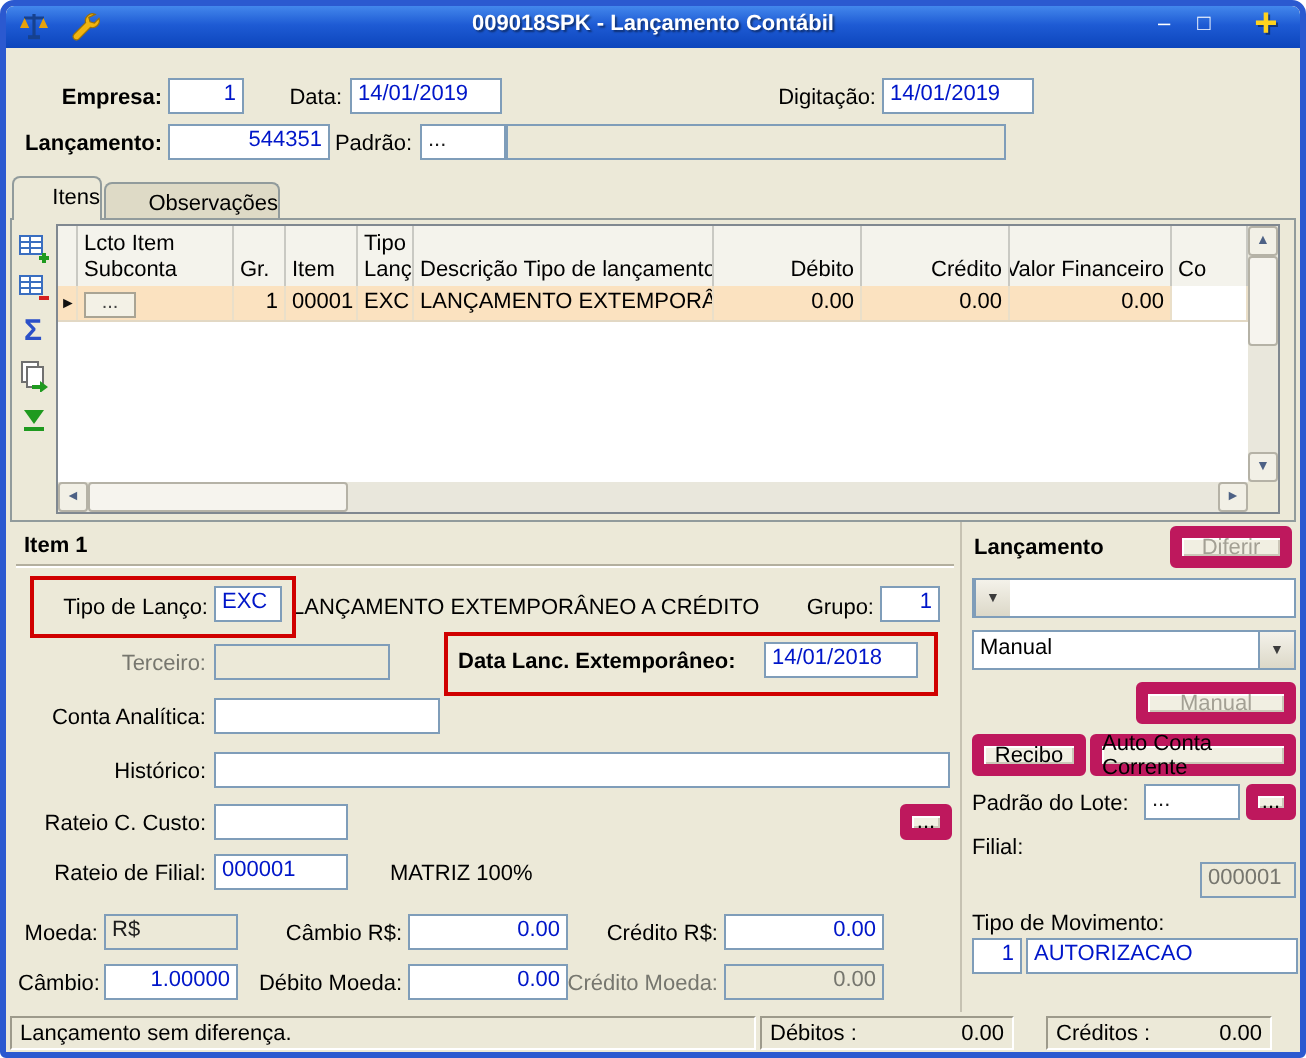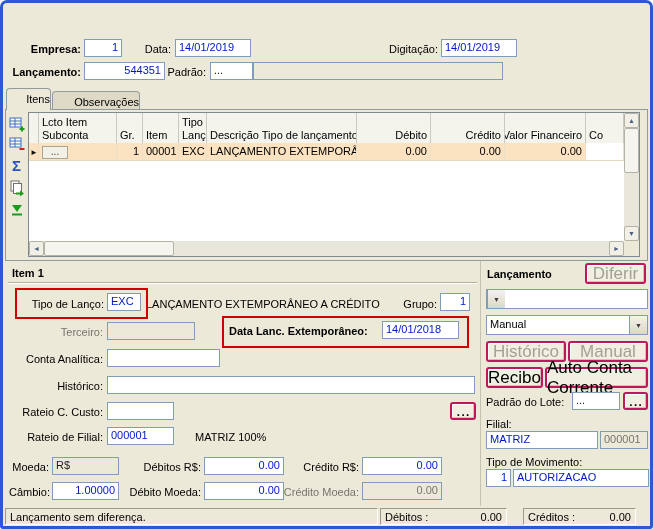--- a/index.html
+++ b/index.html
@@ -16,22 +16,22 @@
   .tb-plus{position:absolute;top:-1px;width:18px;height:20px;color:#FFD31E;font-size:20px;font-weight:bold;line-height:20px;text-align:center;text-shadow:1px 1px 0 rgba(0,0,0,.4)}
   .lbl{position:absolute;height:14px;line-height:14px;white-space:nowrap}
   .lbl.b{font-weight:bold}
   .lbl.r{text-align:right}
   .lbl.dim{color:#76766e}
   .f{position:absolute;height:18px;box-sizing:border-box;background:#fff;border:1px solid #7F9DB9;
      color:#0016C9;font-size:11px;line-height:15px;padding:0 3px;overflow:hidden;white-space:nowrap}
   .f.num{text-align:right}
   .f.dis{background:#ECE9D8;color:#76766e}
   .f.blk{color:#1d1d1d}
-  .btn{position:absolute;box-sizing:border-box;background:#F1EFE2;border:2px solid #be185d;border-radius:3px;
-       display:flex;align-items:center;justify-content:center;font-size:17px;color:#000;
+  .btn{position:absolute;box-sizing:border-box;background:#F1EFE2;border:6px solid #be185d;border-radius:3px;
+       display:flex;align-items:center;justify-content:center;font-size:11px;color:#000;
        box-shadow:inset 1px 1px 0 #ffffff, inset -1px -1px 0 #cbc7b8}
   .btn.dis{color:#A3A094}
   .combo{position:absolute;box-sizing:border-box;height:20px;background:#fff;border:1px solid #7F9DB9;display:flex;align-items:stretch}
   .combo .txt{flex:1;padding:2px 3px 0 3px;overflow:hidden;white-space:nowrap}
   .combo .arrow{width:17px;background:linear-gradient(#F4F2EA,#DCD8C8);border-left:1px solid #7F9DB9;
        display:flex;align-items:center;justify-content:center;color:#3c3c3c;font-size:7px}
   .tab{position:absolute;box-sizing:border-box;border:1px solid #919B9C;border-bottom:none;border-radius:4px 4px 0 0;
        text-align:right;padding-top:4px}
   .tab.active{background:#ECE9D8;z-index:3}
   .tab.inactive{background:#DEDAC6}
@@ -58,20 +58,40 @@
        padding:2px 4px 0 4px;white-space:nowrap;overflow:hidden;display:flex}
   .seg .val{flex:1;text-align:right}
   .ticon{position:absolute;width:17px;height:17px;display:flex;align-items:center;justify-content:center}
   .sum-glyph{font-size:15px;font-weight:bold;color:#2B50C8;line-height:15px}
 </style>
 </head>
 <body>
 
 <div class="win">
 
+  <div class="titlebar">
+    <span class="tb-ico" style="left:6px">
+      <svg width="16" height="16" viewBox="0 0 16 16">
+        <line x1="8" y1="2" x2="8" y2="13" stroke="#16418F" stroke-width="1.6"></line>
+        <line x1="3" y1="4" x2="13" y2="4" stroke="#16418F" stroke-width="1.6"></line>
+        <path d="M1 9 h4.6 l-2.3 -5 z" fill="#E8A20A"></path>
+        <path d="M10.4 9 h4.6 l-2.3 -5 z" fill="#E8A20A"></path>
+        <rect x="5" y="12.6" width="6" height="2" fill="#16418F"></rect>
+      </svg>
+    </span>
+    <span class="tb-ico" style="left:31px">
+      <svg width="16" height="16" viewBox="0 0 16 16">
+        <path d="M13.6 2.2 a3.5 3.5 0 0 0 -4.8 4.1 L3.1 12 a1.7 1.7 0 1 0 2.4 2.4 L11.2 8.7 a3.5 3.5 0 0 0 4.3 -4.5 L13.2 6.5 l-2.2 -0.6 -0.6 -2.2 z" fill="#F2B40E" stroke="#99700A" stroke-width="0.6"></path>
+      </svg>
+    </span>
+    <span class="title">009018SPK - Lançamento Contábil</span>
+    <span class="tb-btn" style="right:60px">–</span>
+    <span class="tb-btn" style="right:40px">□</span>
+    <span class="tb-plus" style="right:8px">+</span>
+  </div>
 
   <span class="lbl b r" style="left:8px;top:39px;width:70px">Empresa:</span>
   <div class="f num" style="left:81px;top:36px;width:38px">1</div>
   <span class="lbl r" style="left:128px;top:39px;width:40px">Data:</span>
   <div class="f" style="left:172px;top:36px;width:76px">14/01/2019</div>
   <span class="lbl r" style="left:378px;top:39px;width:57px">Digitação:</span>
   <div class="f" style="left:438px;top:36px;width:76px">14/01/2019</div>
 
   <span class="lbl b r" style="left:2px;top:62px;width:76px">Lançamento:</span>
   <div class="f num" style="left:81px;top:59px;width:81px">544351</div>
@@ -205,21 +225,21 @@
   <span class="lbl r" style="left:15px;top:402px;width:85px">Rateio C. Custo:</span>
   <div class="f" style="left:104px;top:399px;width:67px"></div>
   <div class="btn" style="left:447px;top:399px;width:26px;height:18px">...</div>
 
   <span class="lbl r" style="left:18px;top:427px;width:82px">Rateio de Filial:</span>
   <div class="f" style="left:104px;top:424px;width:67px">000001</div>
   <span class="lbl" style="left:192px;top:427px">MATRIZ 100%</span>
 
   <span class="lbl r" style="left:6px;top:457px;width:40px">Moeda:</span>
   <div class="f dis blk" style="left:49px;top:454px;width:67px">R$</div>
-  <span class="lbl r" style="left:130px;top:457px;width:68px">Débitos R$:</span>
+  <span class="lbl r" style="left:130px;top:457px;width:68px">Câmbio R$:</span>
   <div class="f num" style="left:201px;top:454px;width:80px">0.00</div>
   <span class="lbl r" style="left:288px;top:457px;width:68px">Crédito R$:</span>
   <div class="f num" style="left:359px;top:454px;width:80px">0.00</div>
 
   <span class="lbl r" style="left:6px;top:482px;width:40px">Câmbio:</span>
   <div class="f num" style="left:49px;top:479px;width:67px">1.00000</div>
   <span class="lbl r" style="left:118px;top:482px;width:80px">Débito Moeda:</span>
   <div class="f num" style="left:201px;top:479px;width:80px">0.00</div>
   <span class="lbl r dim" style="left:276px;top:482px;width:80px">Crédito Moeda:</span>
   <div class="f num dis" style="left:359px;top:479px;width:80px">0.00</div>
@@ -228,31 +248,29 @@
   <div class="btn dis" style="left:582px;top:260px;width:61px;height:21px">Diferir</div>
 
   <div class="combo" style="left:483px;top:286px;width:162px">
     <span class="arrow">▼</span>
   </div>
   <div class="combo" style="left:483px;top:312px;width:162px">
     <span class="txt">Manual</span>
     <span class="arrow">▼</span>
   </div>
 
-  <div class="btn dis" style="left:483px;top:338px;width:80px;height:21px">Histórico</div>
   <div class="btn dis" style="left:565px;top:338px;width:80px;height:21px">Manual</div>
   <div class="btn" style="left:483px;top:364px;width:57px;height:21px">Recibo</div>
   <div class="btn" style="left:542px;top:364px;width:103px;height:21px">Auto Conta Corrente</div>
 
   <span class="lbl" style="left:483px;top:392px">Padrão do Lote:</span>
   <div class="f blk" style="left:569px;top:389px;width:48px">...</div>
   <div class="btn" style="left:620px;top:389px;width:25px;height:18px">...</div>
 
   <span class="lbl" style="left:483px;top:414px">Filial:</span>
-  <div class="f" style="left:483px;top:428px;width:112px">MATRIZ</div>
   <div class="f dis" style="left:597px;top:428px;width:48px">000001</div>
 
   <span class="lbl" style="left:483px;top:452px">Tipo de Movimento:</span>
   <div class="f num" style="left:483px;top:466px;width:25px">1</div>
   <div class="f" style="left:510px;top:466px;width:136px">AUTORIZACAO</div>
 
   <div class="seg" style="left:2px;top:505px;width:373px">
     <span>Lançamento sem diferença.</span>
   </div>
   <div class="seg" style="left:377px;top:505px;width:127px">

